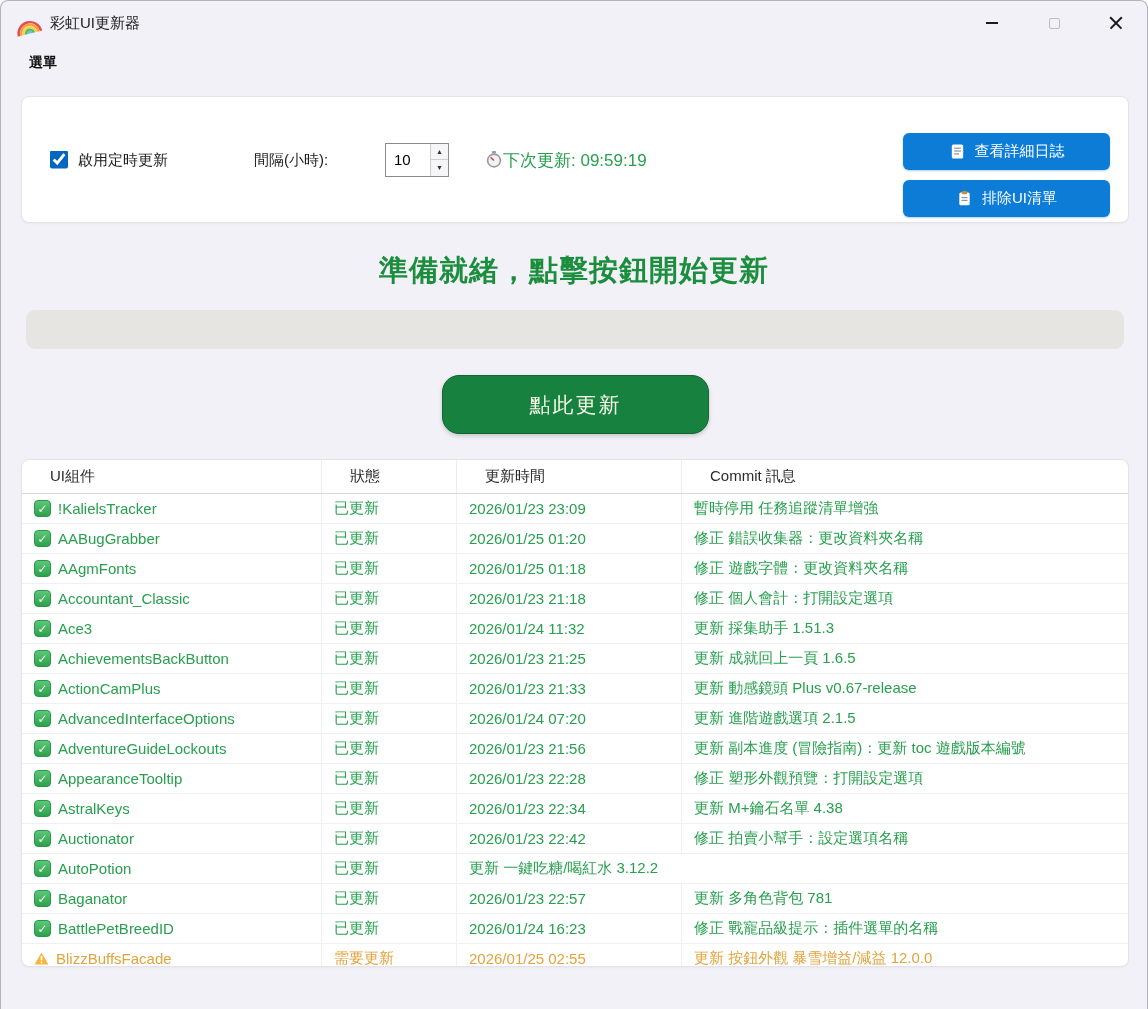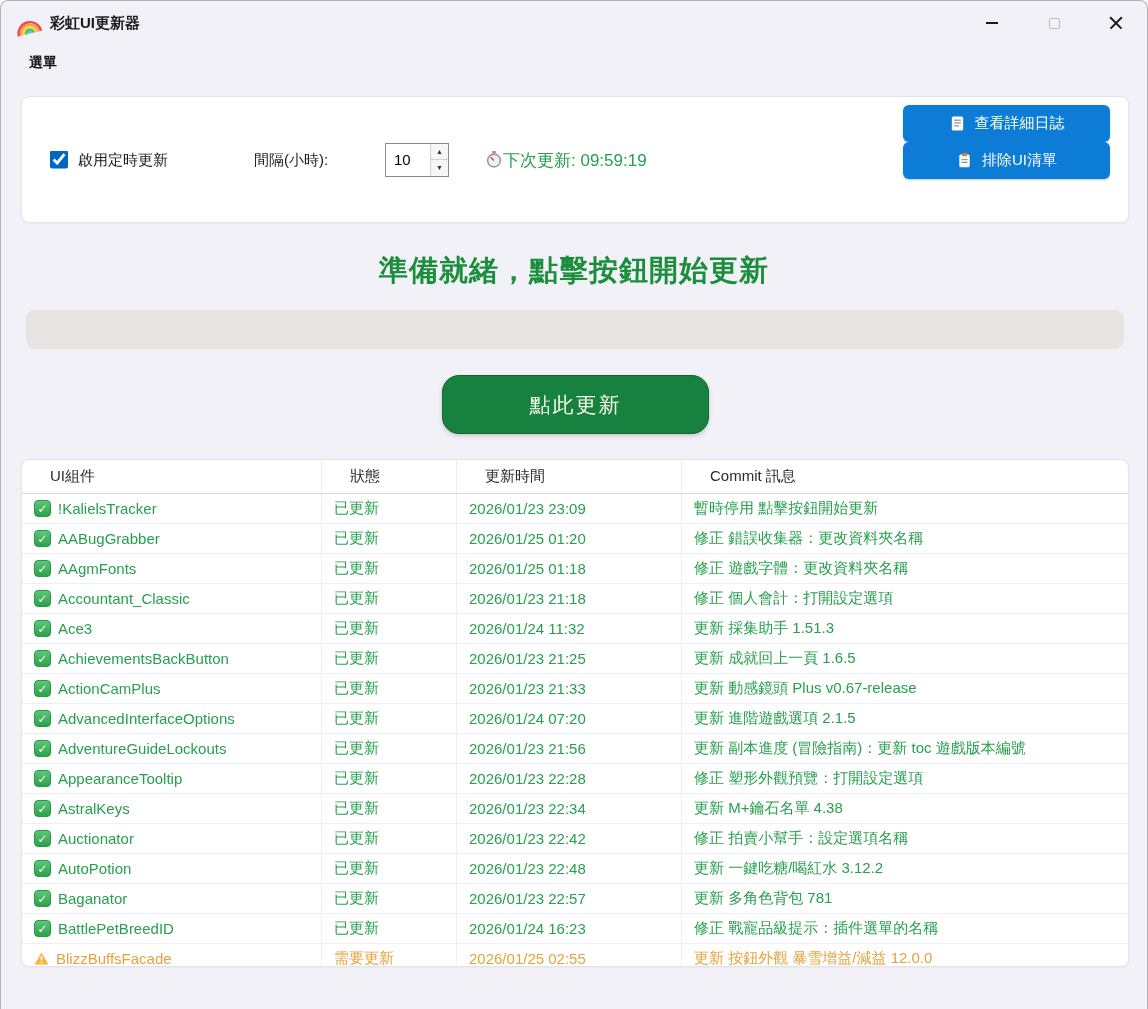--- a/index.html
+++ b/index.html
@@ -7,21 +7,21 @@
     font-family:"Liberation Sans","DejaVu Sans",sans-serif; }
   .window{
     position:relative; width:1148px; height:1009px;
     background:#F2F1F7; border:1px solid #b4b3bb; border-bottom:none;
     border-radius:8px 8px 0 0;
   }
   
   .titlebar{ position:absolute; top:0; left:0; right:0; height:44px;
     display:flex; align-items:center; }
   .app-icon{ margin-left:13px; width:27px; height:25px; }
-  .app-title{ margin-left:9px; font-size:15px; color:#1b1b1b;font-weight:bold; }
+  .app-title{ margin-left:9px; font-size:15px; color:#1b1b1b; }
   .win-controls{ margin-left:auto; display:flex; height:100%; }
   .win-btn{ width:62px; height:100%; display:flex; align-items:center; justify-content:center; cursor:default; }
   .glyph-min{ width:12px; height:1.4px; background:#1b1b1b; }
   .glyph-max{ width:11px; height:11px; border:1.4px solid #bcbcc2; border-radius:2px; }
   .glyph-close{ position:relative; width:14px; height:14px; }
   .glyph-close::before,.glyph-close::after{
     content:""; position:absolute; left:-1px; top:6px; width:16px; height:1.5px;
     background:#1b1b1b; }
   .glyph-close::before{ transform:rotate(45deg); }
   .glyph-close::after{ transform:rotate(-45deg); }
@@ -43,22 +43,22 @@
     display:flex; }
   .spinbox input{ width:44px; border:none; outline:none; font-size:15px; padding-left:8px;
     font-family:inherit; }
   .spin-btns{ width:18px; display:flex; flex-direction:column; border-left:1px solid #cfcfd4; }
   .spin-btn{ flex:1; display:flex; align-items:center; justify-content:center;
     font-size:7px; color:#333; background:#f6f6f8; border:none; }
   .spin-btn.up{ border-bottom:1px solid #cfcfd4; }
   .next-update{ position:absolute; left:463px; top:50%; transform:translateY(-50%);
     display:flex; align-items:center; gap:0; }
   .next-update-text{ font-size:17px; color:var(--green-text,#1E9C4B); }
-  .side-btns{ position:absolute; right:18px; top:8px; width:207px; display:flex;
-    flex-direction:column; }
+  .side-btns{ position:absolute; right:18px; top:36px; width:207px; display:flex;
+    flex-direction:column; gap:10px; }
   .blue-btn{ height:37px; border:none; border-radius:6px; background:var(--accent-blue,#0D7CD6);
     color:#fff; font-size:15px; display:flex; align-items:center; justify-content:center;
     gap:9px; font-family:inherit; cursor:pointer; box-shadow:0 1px 2px rgba(13,124,214,.35); }
   
   .status-heading{ position:absolute; top:250px; left:0; width:100%; text-align:center;
     font-size:29px; font-weight:700; letter-spacing:1px; color:var(--green-dark,#1B8E3D); }
   .progress{ position:absolute; left:25px; top:309px; width:1098px; height:39px;
     background:#E6E5E2; border-radius:9px; overflow:hidden; }
   .progress-fill{ height:100%; background:var(--green-dark,#1B8E3D); width:0; }
   .update-btn{ position:absolute; left:441px; top:374px; width:267px; height:59px;
@@ -179,21 +179,21 @@
     </div>
     <div id="table-body">
   <div class="trow updated">
     <div class="cell">
       <span class="check-icon">✓</span>
 
       <span>!KalielsTracker</span>
     </div>
     <div class="cell">已更新</div>
     <div class="cell">2026/01/23 23:09</div>
-    <div class="cell">暫時停用 點擊按鈕開始更新</div>
+    <div class="cell">暫時停用 任務追蹤清單增強</div>
   </div>
 
   <div class="trow updated">
     <div class="cell">
       <span class="check-icon">✓</span>
 
       <span>AABugGrabber</span>
     </div>
     <div class="cell">已更新</div>
     <div class="cell">2026/01/25 01:20</div>
@@ -310,21 +310,20 @@
     <div class="cell">修正 拍賣小幫手：設定選項名稱</div>
   </div>
 
   <div class="trow updated">
     <div class="cell">
       <span class="check-icon">✓</span>
 
       <span>AutoPotion</span>
     </div>
     <div class="cell">已更新</div>
-    <div class="cell">2026/01/23 22:48</div>
     <div class="cell">更新 一鍵吃糖/喝紅水 3.12.2</div>
   </div>
 
   <div class="trow updated">
     <div class="cell">
       <span class="check-icon">✓</span>
 
       <span>Baganator</span>
     </div>
     <div class="cell">已更新</div>

